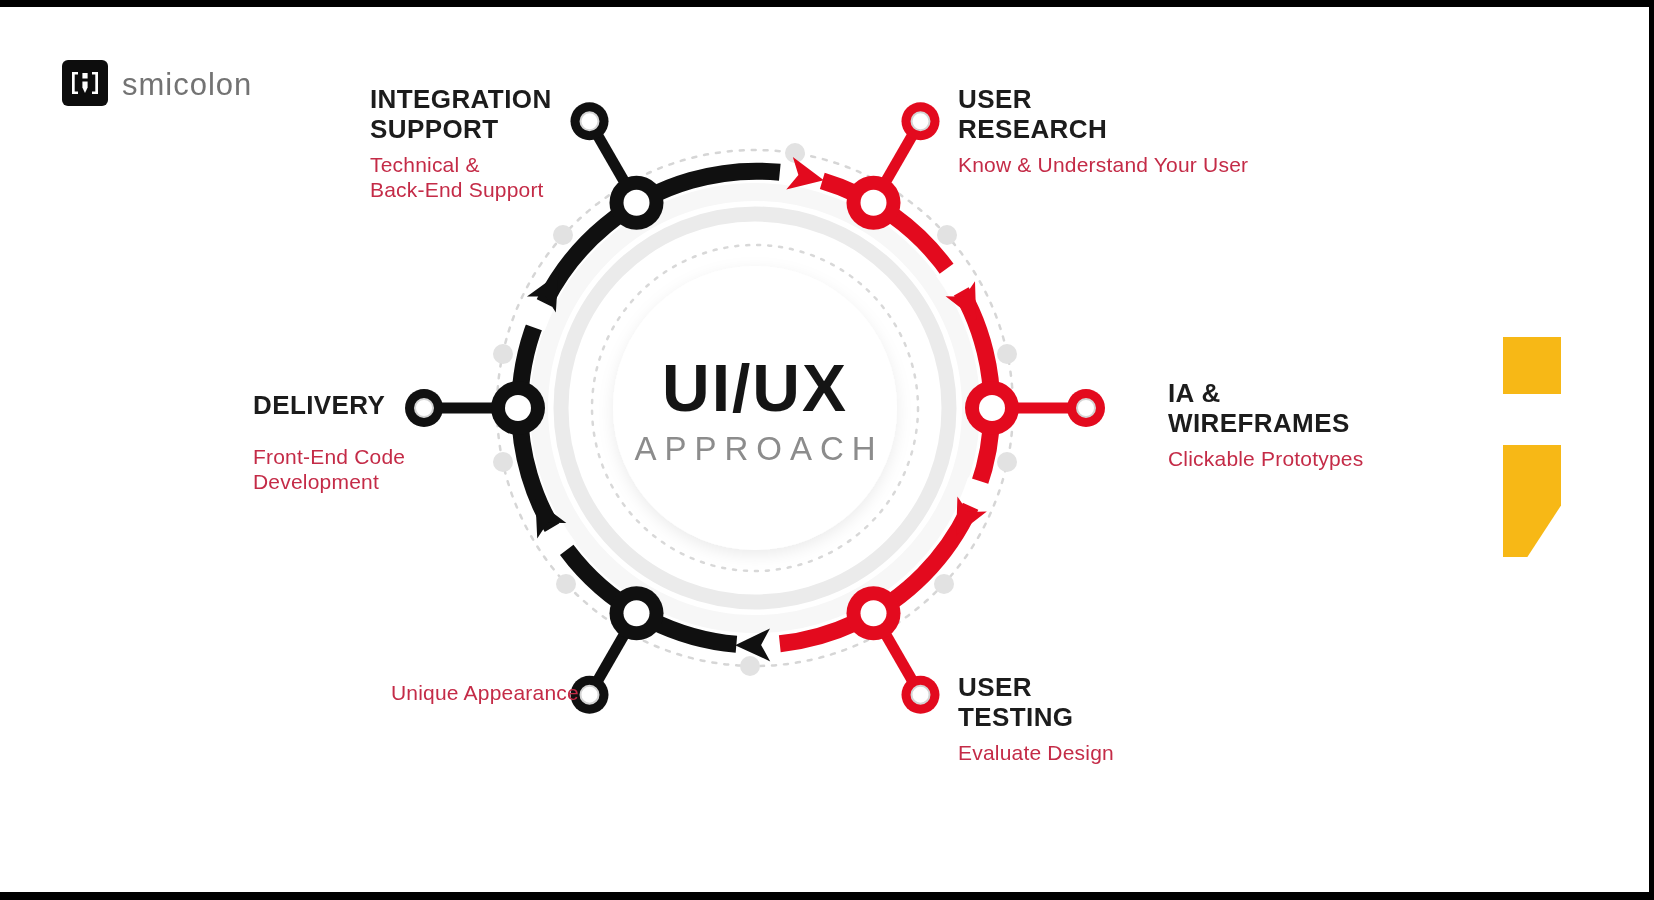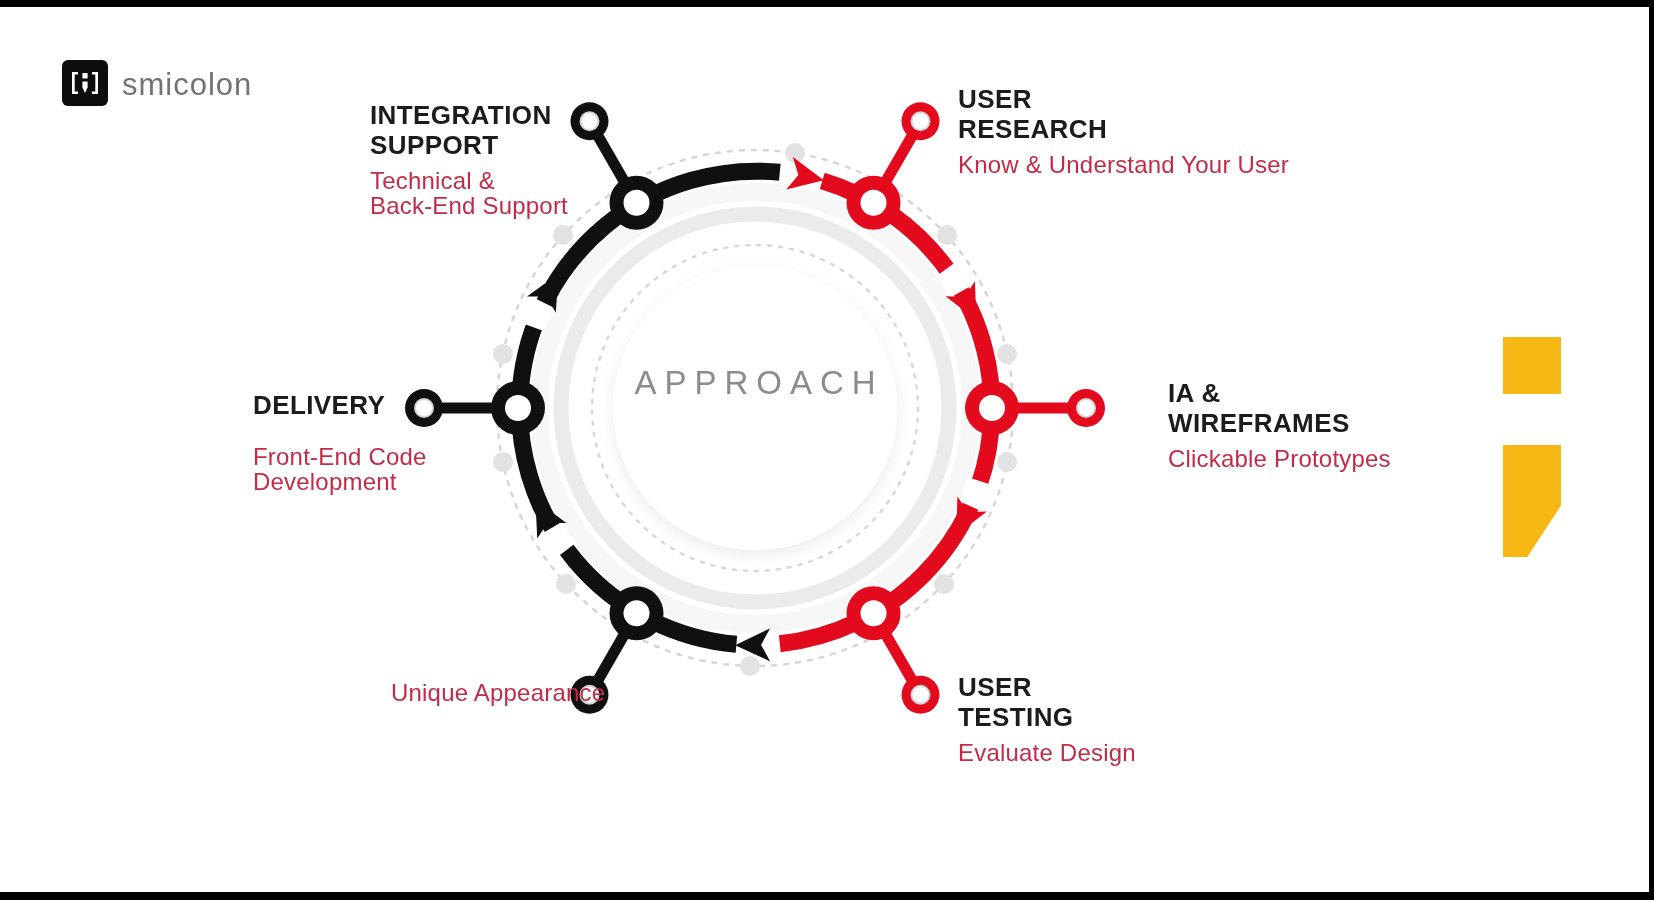--- a/index.html
+++ b/index.html
@@ -21,24 +21,24 @@
 
   
   .center-text{position:absolute;left:555px;top:355px;width:400px;text-align:center;}
   .center-title{font-size:66px;font-weight:bold;letter-spacing:2px;color:#151515;line-height:1.0;}
   .center-sub{font-size:33px;font-weight:500;letter-spacing:8px;color:#8c8c8c;margin-top:9px;padding-left:8px;}
 
   
   .stage-label{position:absolute;}
   .stage-title{font-size:26px;line-height:30px;font-weight:600;color:#1c1c1c;letter-spacing:0.4px;}
   .stage-title span{display:block;}
-  .stage-sub{font-size:24px;line-height:25px;font-weight:400;color:#c42b47;margin-top:8px;letter-spacing:0.2px;}
+  .stage-sub{font-size:21px;line-height:25px;font-weight:400;color:#c42b47;margin-top:8px;letter-spacing:0.2px;}
   .stage-sub span{display:block;}
 
-  .lbl-integration{left:370px;top:84px;margin-top:16px;}
+  .lbl-integration{left:370px;top:84px;}
   .lbl-research{left:958px;top:84px;}
   .lbl-ia{left:1144px;top:378px;margin-left:24px;}
   .lbl-testing{left:958px;top:672px;}
   .lbl-lookfeel{left:391px;top:672px;}
   .lbl-delivery{left:253px;top:390px;}
 
   
   .semicolon-mark{position:absolute;left:1503px;top:337px;width:58px;height:220px;}
   .semi-dot{position:absolute;left:0;top:0;width:58px;height:57px;background:#f7b816;}
   .semi-comma{
@@ -170,20 +170,21 @@
         <circle cx="424" cy="408" r="9" fill="#ffffff" stroke="#d4d4d4" stroke-width="2"></circle>
       </g>
     <g>
         <circle cx="589.5" cy="121.3" r="19" fill="#101010"></circle>
         <circle cx="589.5" cy="121.3" r="9" fill="#ffffff" stroke="#d4d4d4" stroke-width="2"></circle>
       </g>
   </g>
 </svg>
 
 <div class="center-text">
+  <div class="center-title">UI/UX</div>
   <div class="center-sub">APPROACH</div>
 </div>
 
 <div class="stage-label lbl-research">
   <div class="stage-title">
     <span>USER</span>
     <span>RESEARCH</span>
   </div>
   <div class="stage-sub">
     <span>Know &amp; Understand Your User</span>

